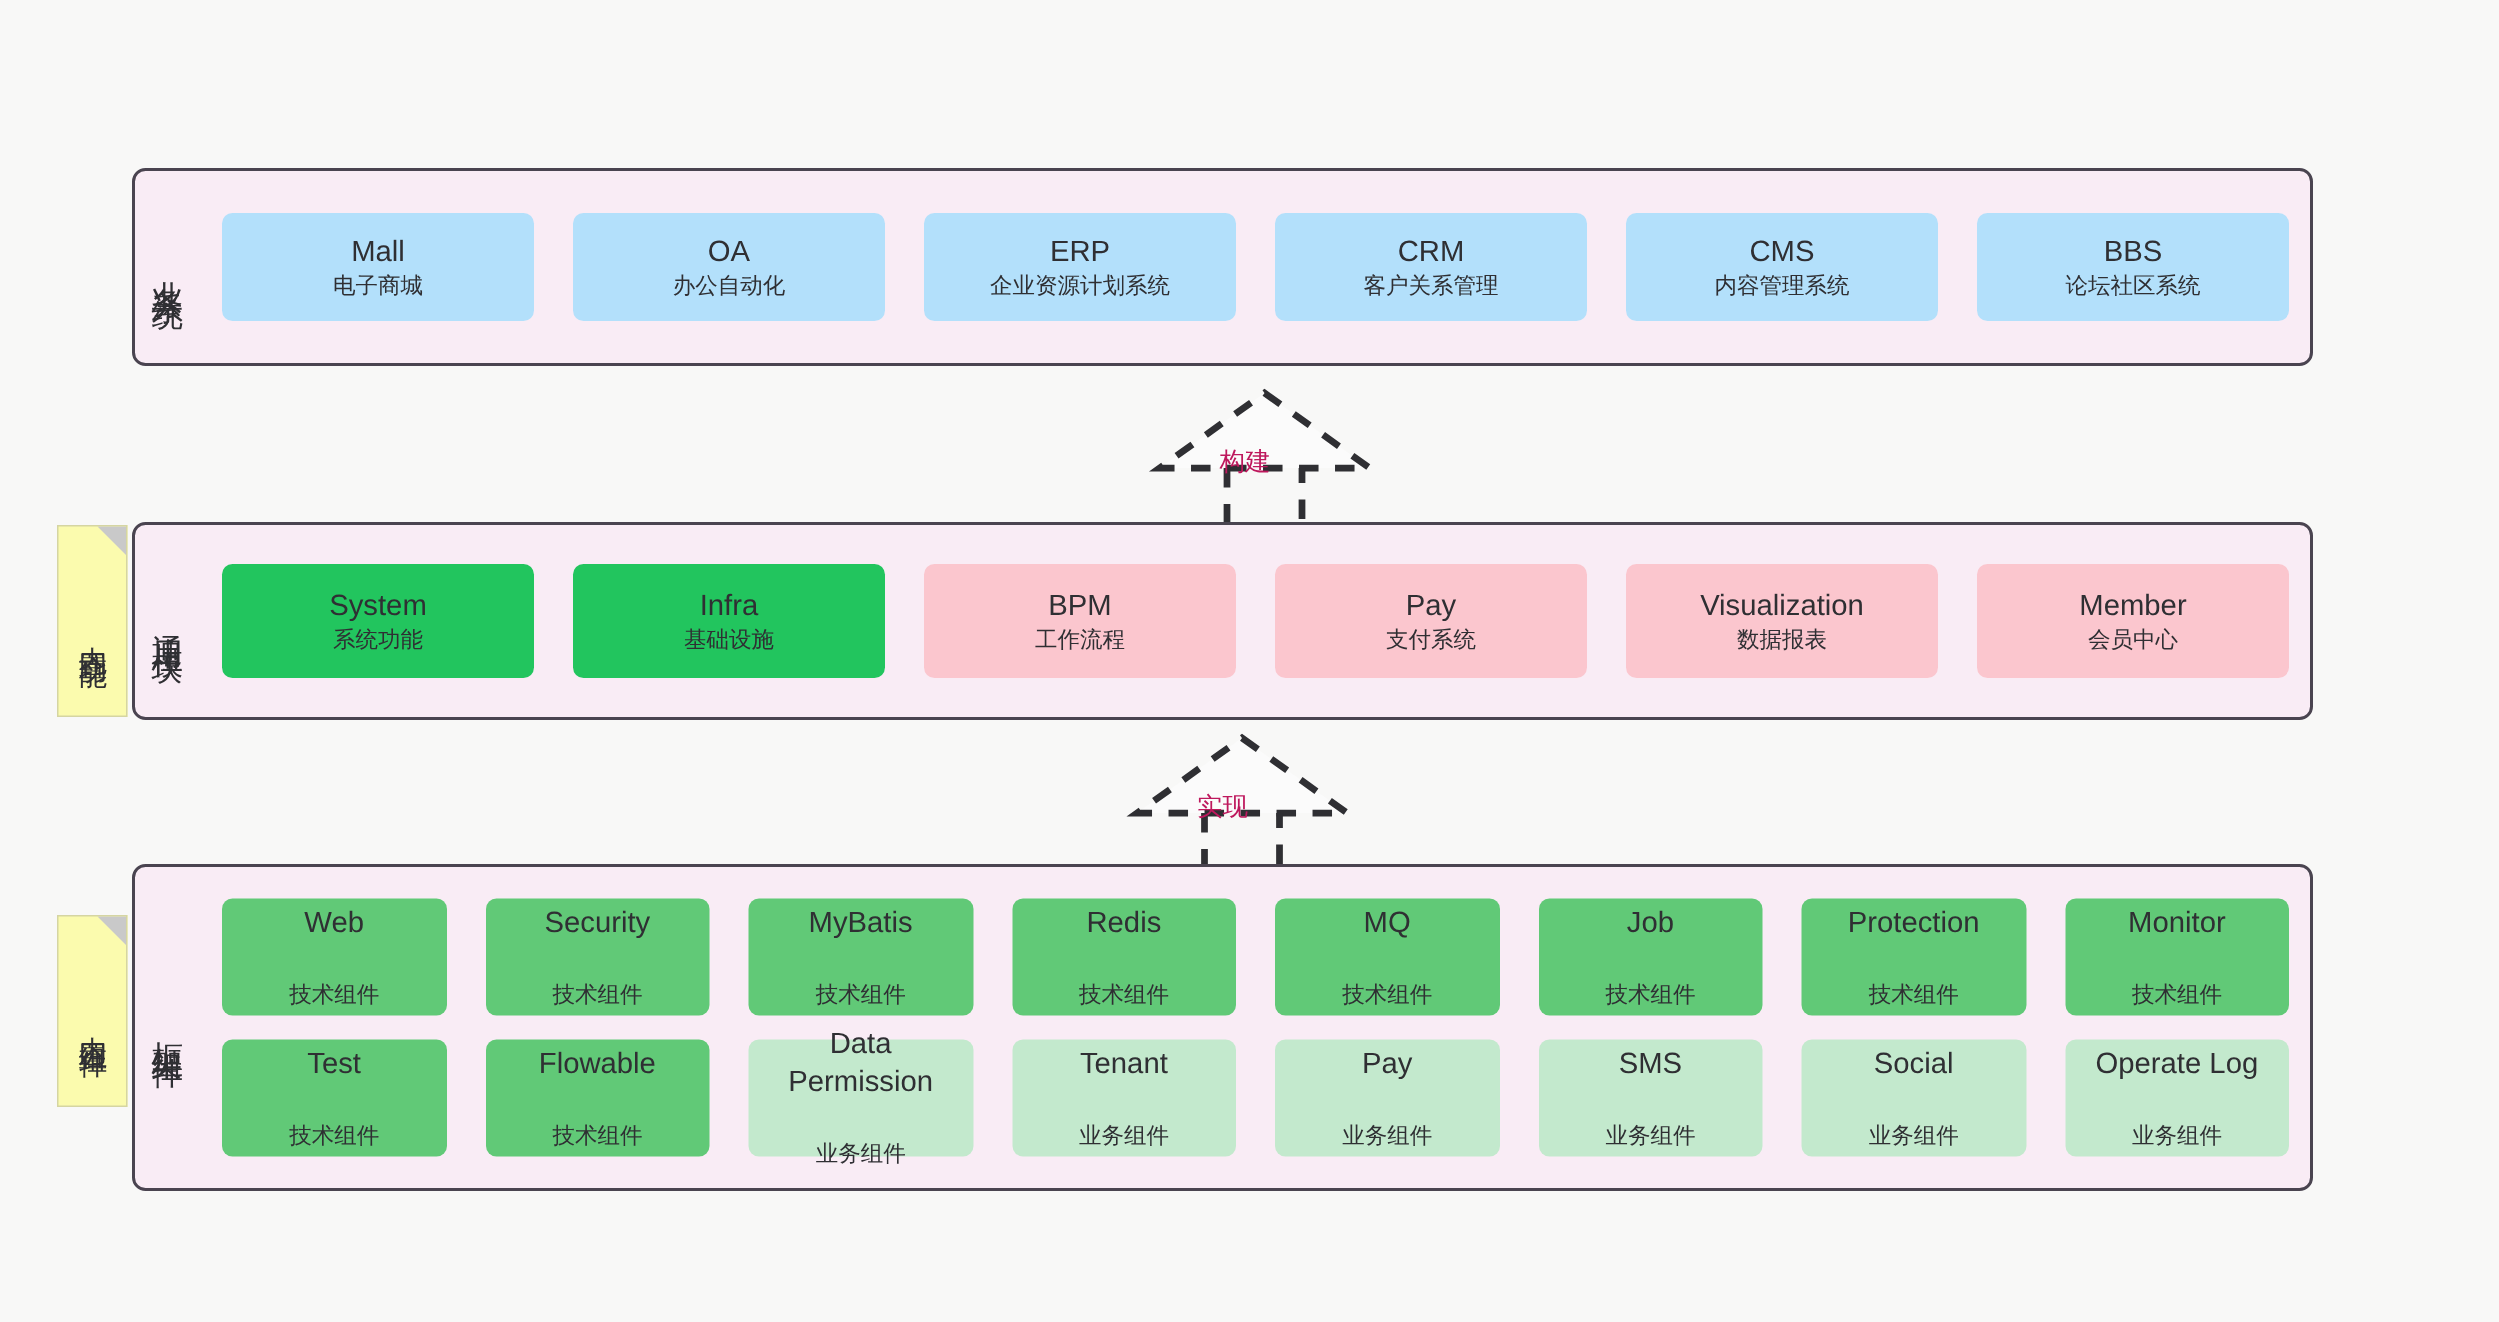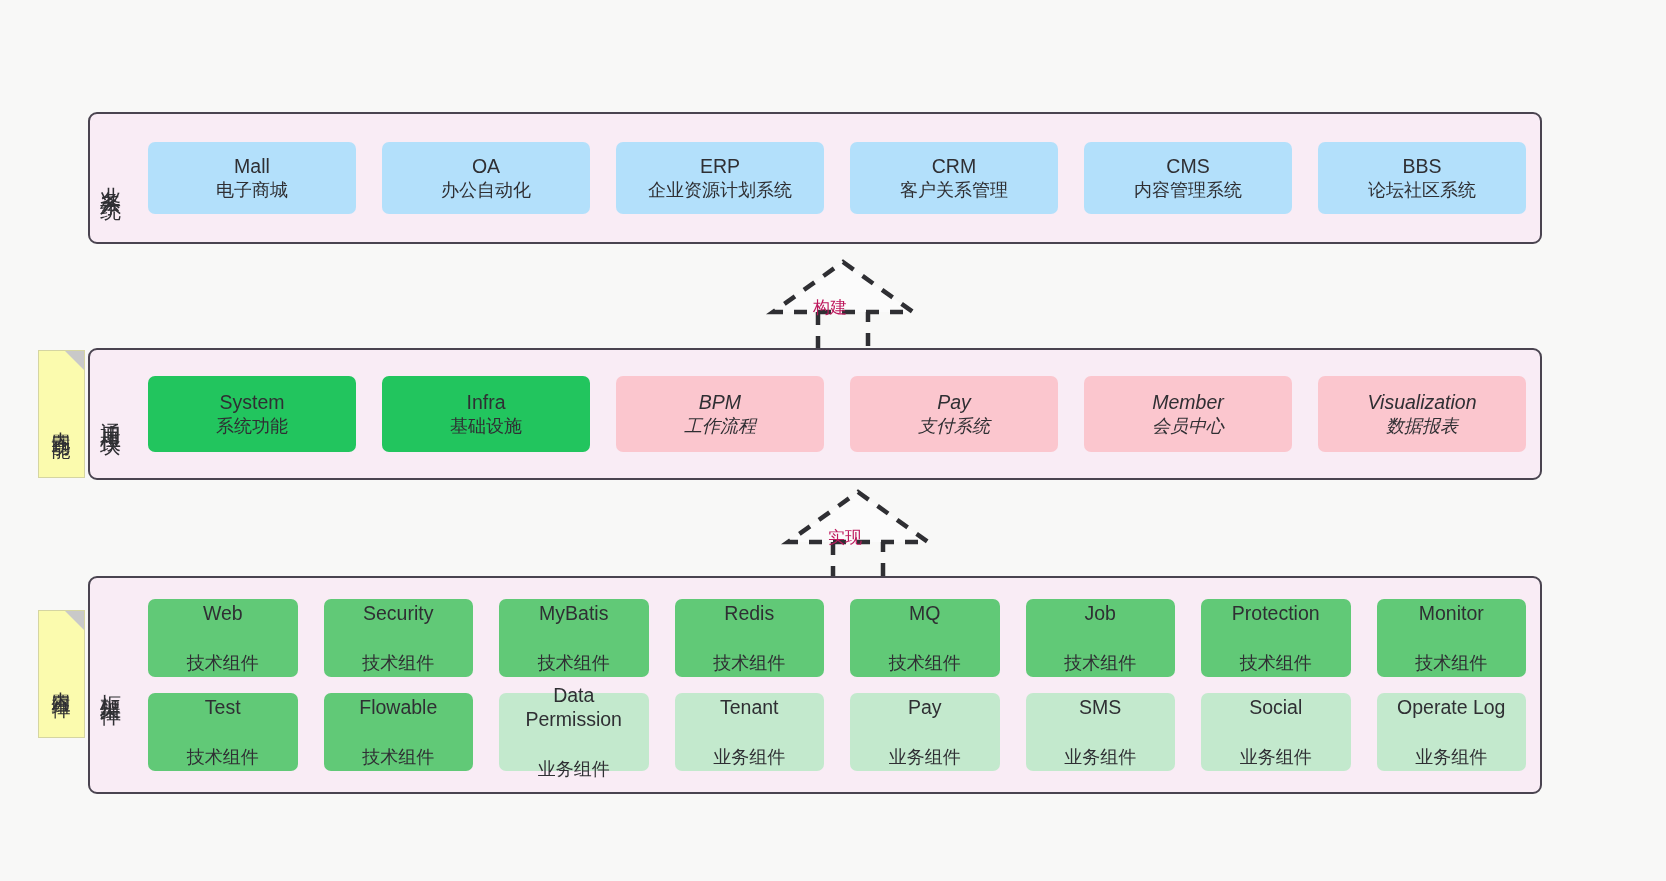--- a/index.html
+++ b/index.html
@@ -70,26 +70,26 @@
     flex-direction: column;
     align-items: center;
     justify-content: center;
     text-align: center;
     color: #2f2f33;
     line-height: 1.28;
     box-sizing: border-box;
     padding: 4px 6px;
   }
   .node .n-en   { font-size: 19.5px; }
-  .node .n-zh   { font-size: 18px; }
+  .node .n-zh   { font-size: 15px; }
 
   
   .c-blue        { background: #b3e0fb; }
   .c-red         { background: #22c55e; }
-  .c-pink        { background: #fbc6ce; font-style: italic; }
+  .c-pink        { background: #fbc6ce; }
   .c-green       { background: #61c977; }
   .c-lightgreen  { background: #c3e9cd; }
 
   
   #layer-business  { left: 88px;  top: 112px; width: 1454px; height: 132px; }
   #layer-business .node { height: 72px; }
 
   #layer-common    { left: 88px;  top: 348px; width: 1454px; height: 132px; }
   #layer-common .node { height: 76px; }
 
@@ -137,21 +137,21 @@
     position: absolute;
     left: 58px;
     top: 40px;
     font-size: 17px;
     color: #be185d;
     background: transparent;
     white-space: nowrap;
     user-select: none;
   }
   #connector-build   { left: 755px; top: 256px; }
-  #connector-realize { left: 770px; top: 486px; }
+  #connector-realize { left: 740px; top: 486px; }
 </style>
 </head>
 <body>
 
 <div class="canvas">
 
   <div class="layer" id="layer-business">
     <div class="layer-title">业务系统</div>
     <div class="layer-body">
       <div class="node-row">
@@ -207,26 +207,26 @@
         </div>
         <div class="node c-pink">
           <span class="n-en">BPM</span>
           <span class="n-zh">工作流程</span>
         </div>
         <div class="node c-pink">
           <span class="n-en">Pay</span>
           <span class="n-zh">支付系统</span>
         </div>
         <div class="node c-pink">
+          <span class="n-en">Visualization</span>
+          <span class="n-zh">数据报表</span>
+        </div>
+        <div class="node c-pink">
           <span class="n-en">Member</span>
           <span class="n-zh">会员中心</span>
-        </div>
-        <div class="node c-pink">
-          <span class="n-en">Visualization</span>
-          <span class="n-zh">数据报表</span>
         </div>
       </div>
     </div>
   </div>
 
   <div class="connector" id="connector-realize">
     <svg width="180" height="100" viewBox="0 0 180 100">
       <path d="M 88 6 L 158 56 L 18 56 Z" fill="#fbfbfb" stroke="#2f2f33" stroke-width="4.5" stroke-dasharray="13 11" stroke-linecap="butt"></path>
       <path d="M 63 56 L 63 96 L 113 96 L 113 56" fill="none" stroke="#2f2f33" stroke-width="4.5" stroke-dasharray="13 11" stroke-linecap="butt"></path>
     </svg>

